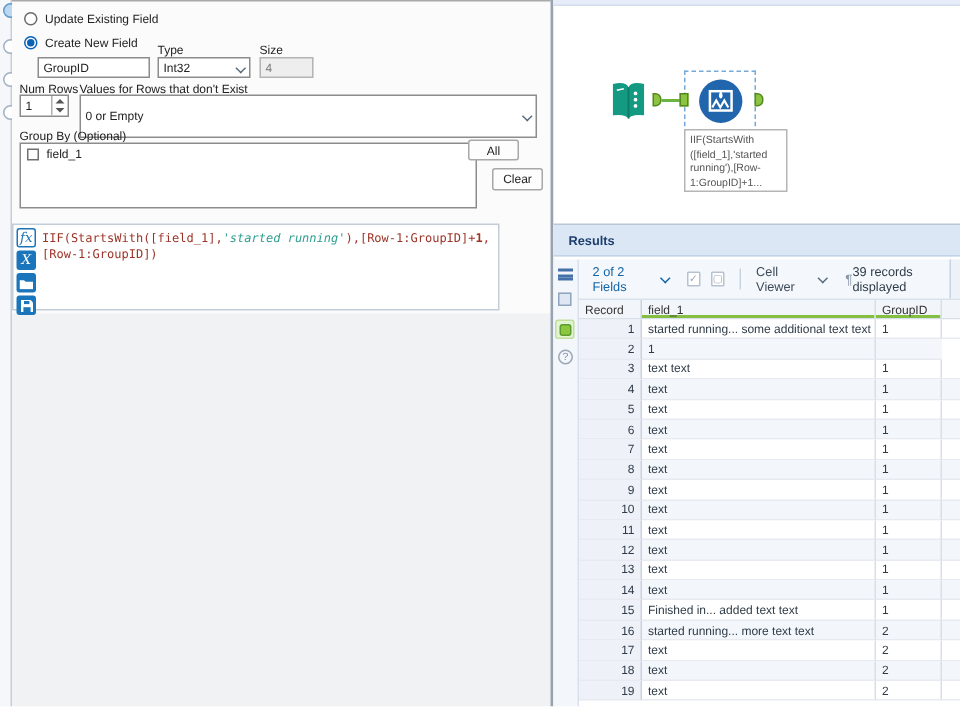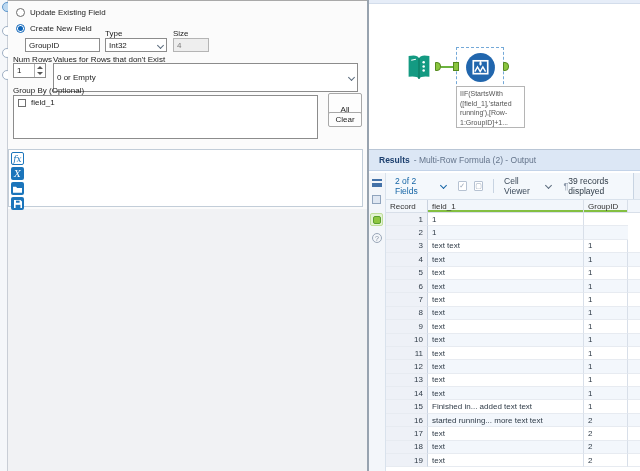--- a/index.html
+++ b/index.html
@@ -37,21 +37,21 @@
             border-bottom:3px solid #555; }
   .tri-dn { width:0; height:0; border-left:3px solid transparent; border-right:3px solid transparent;
             border-top:3px solid #555; }
   .listbox { position:absolute; background:#fff; border:1px solid #8c8c8c; }
   .lb-item { display:flex; align-items:center; gap:5px; padding:2px 4px; }
   .cb { width:8px; height:8px; border:1px solid #707070; background:#fff; flex:0 0 auto; }
   .btn { position:absolute; background:#fdfdfd; border:1px solid #a8a8a8; border-radius:2px;
          font-size:8px; color:#222; display:flex; align-items:center; justify-content:center; }
 
   
-  .formula-box { position:absolute; left:0px; top:148px; width:355px; height:58px;
+  .formula-box { position:absolute; left:0px; top:148px; width:325px; height:58px;
                  background:#fff; border:1px solid #c2cdd8; }
   .ficon { position:absolute; left:2px; width:13px; height:13px; border-radius:2px;
            display:flex; align-items:center; justify-content:center; }
   .ficon.fx { background:#fff; border:1px solid #1b75bb; color:#1b75bb;
               font-family:"DejaVu Serif", serif; font-style:italic; font-size:9px; }
   .ficon.blue { background:#1b75bb; color:#fff; }
   .ficon.blue .xg { font-family:"DejaVu Serif", serif; font-style:italic; font-size:9px; }
   .formula-text { position:absolute; left:19px; top:3px; right:4px; bottom:2px;
                   font-family:"DejaVu Sans Mono", monospace; font-size:8px; line-height:11px;
                   word-break:break-all; white-space:pre-wrap; }
@@ -179,40 +179,41 @@
       <span class="chev"></span>
     </div>
 
     <div class="lbl" style="left:5px; top:85px;">Group By (Optional)</div>
     <div class="listbox" style="left:5px; top:94px; width:305px; height:44px;">
       <div class="lb-item">
         <span class="cb"></span>
         <span>field_1</span>
       </div>
     </div>
-    <div class="btn" style="left:320px; top:92px; width:34px; height:32px;">All</div>
+    <div class="btn" style="left:304px; top:92px; width:34px; height:14px;">All</div>
     <div class="btn" style="left:320px; top:111px; width:34px; height:15px;">Clear</div>
 
     <div class="formula-box">
       <div class="ficon fx" style="top:2px;">fx</div>
       <div class="ficon blue" style="top:17px;">
           <span class="xg">X</span>
         </div>
       <div class="ficon blue" style="top:32px;">
         <svg width="9" height="8" viewBox="0 0 12 10">
             <path d="M0 2 h4 l1.5 1.5 H12 V10 H0 Z" fill="#fff"></path>
           </svg>
       </div>
       <div class="ficon blue" style="top:47px;">
         <svg width="8" height="8" viewBox="0 0 10 10">
             <path d="M0 0 h8 l2 2 v8 H0 Z" fill="#fff"></path>
             <rect x="2" y="6" width="6" height="4" fill="#1b75bb"></rect>
             <rect x="2.5" y="0.8" width="4.5" height="2.6" fill="#1b75bb"></rect>
           </svg>
       </div>
+      <div class="formula-text"><span class="seg-code">IIF(StartsWith([field_1],</span><span class="seg-str">'started running'</span><span class="seg-code">),[Row-1:GroupID]+</span><span class="seg-num">1</span><span class="seg-code">,[Row-1:GroupID])</span></div>
     </div>
   </div>
 
   <div class="vdivider"></div>
 
   <div class="canvas">
     <div class="canvas-topstrip"></div>
 
     <svg style="position:absolute; left:35px; top:54px;" width="30" height="27" viewBox="0 0 28 26">
       <path d="M4 2 Q12 0 14 4 L14 24 Q12 21 4 22 Z" fill="#149a82"></path>
@@ -239,21 +240,20 @@
 
     <div class="tool-annotation" style="left:87px; top:86px; width:69px; height:42px;">IIF(StartsWith
 ([field_1],'started
 running'),[Row-
 1:GroupID]+1...</div>
   </div>
 
   <div class="results">
     <div class="res-header">
       <span class="res-title-main">Results</span>
-      <span class="res-title-rest">- Multi-Row Formula (2) - Output</span>
     </div>
 
     <div class="res-strip">
       <div class="strip-ic ic-list" style="top:6px;"></div>
       <div class="strip-ic ic-square" style="top:22px;"></div>
       <div class="strip-ic ic-anchor-wrap" style="top:40px; left:1px;">
         <div class="ic-anchor"></div>
       </div>
       <div class="strip-ic ic-help" style="top:60px;">?</div>
     </div>
@@ -279,20 +279,21 @@
       <div class="grid">
         <div class="grow head">
           <div class="gcell c-rec">Record</div>
           <div class="gcell greenline">field_1</div>
           <div class="gcell greenline">GroupID</div>
           <div class="gcell c-pad"></div>
         </div>
         <div>
             <div class="grow">
               <div class="gcell c-rec">1</div>
+              <div class="gcell">started running... some additional text text</div>
               <div class="gcell">1</div>
               <div class="gcell c-pad"></div>
             </div>
             <div class="grow">
               <div class="gcell c-rec">2</div>
               <div class="gcell">1</div>
               <div class="gcell c-pad"></div>
             </div>
             <div class="grow">
               <div class="gcell c-rec">3</div>

